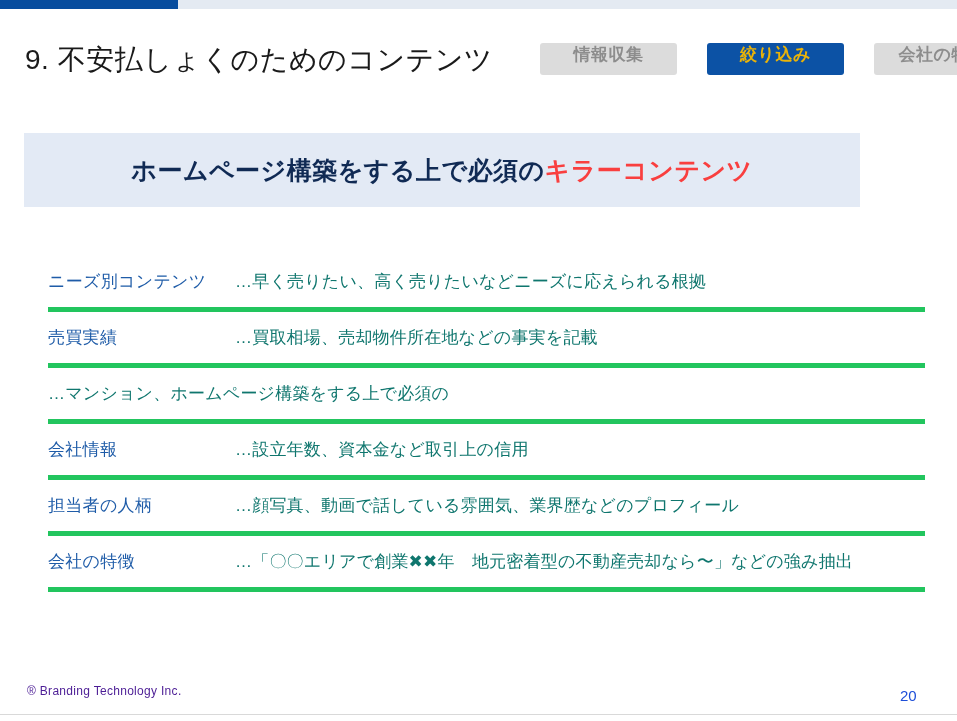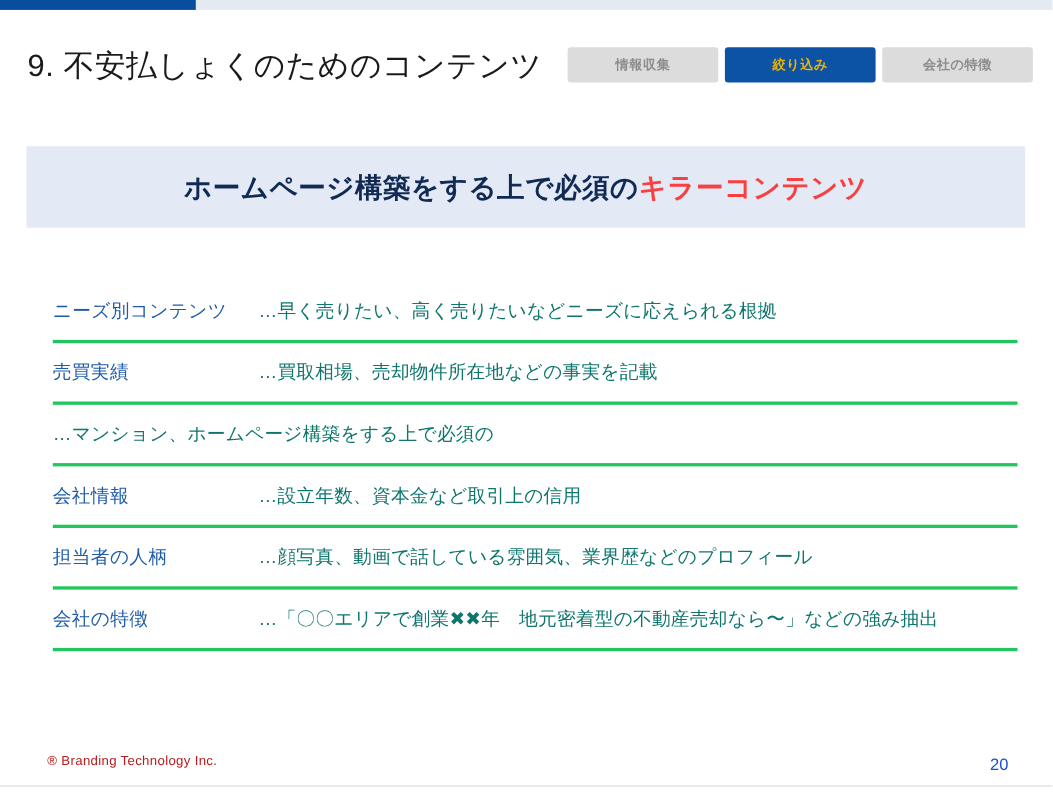--- a/index.html
+++ b/index.html
@@ -51,43 +51,43 @@
     position: absolute;
     left: 516px;
     top: 43px;
     display: flex;
     gap: 6px;
   }
   .step {
     width: 137px;
     height: 32px;
     display: flex;
-    align-items: center;
     justify-content: center;
-    font-size: 12px;
+    font-size: 17px;
     font-weight: 700;
     border-radius: 3px;
     box-sizing: border-box;
     letter-spacing: 0.5px;
+    margin-left: 24px;
   }
   .step.inactive {
     background: #dcdcdc;
     color: #8d8d8d;
   }
   .step.active {
     background: #0c52a5;
     color: #eab308;
   }
 
   
   .banner {
     position: absolute;
     left: 24px;
     top: 133px;
-    width: 908px;
+    width: 836px;
     height: 74px;
     background: #e3eaf5;
     display: flex;
     align-items: center;
     justify-content: center;
   }
   .banner-text {
     font-size: 25px;
     font-weight: 700;
     letter-spacing: 0.5px;
@@ -100,21 +100,21 @@
   .content-list {
     position: absolute;
     left: 48px;
     top: 256px;
     width: 877px;
   }
   .content-row {
     height: 56px;
     display: flex;
     align-items: center;
-    border-bottom: 3px solid #22c55e;
+    border-bottom: 5px solid #22c55e;
     box-sizing: border-box;
     justify-content: center;
   }
   .row-label {
     width: 187px;
     flex: 0 0 187px;
     font-size: 17px;
     color: #1f5ca8;
     letter-spacing: 0.3px;
     white-space: nowrap;
@@ -134,24 +134,23 @@
     top: 714px;
     width: 957px;
     height: 1px;
     background: #d9d9d9;
   }
   .footer-copy {
     position: absolute;
     left: 27px;
     top: 684px;
     font-size: 12px;
-    color: #b91c1c;
+    color: #4c1d95;
     letter-spacing: 0.3px;
     white-space: nowrap;
-    margin-left: 16px;
   }
   .page-number {
     position: absolute;
     left: 900px;
     top: 687px;
     width: 40px;
     text-align: left;
     font-size: 15px;
     color: #1d4ed8;
   }

